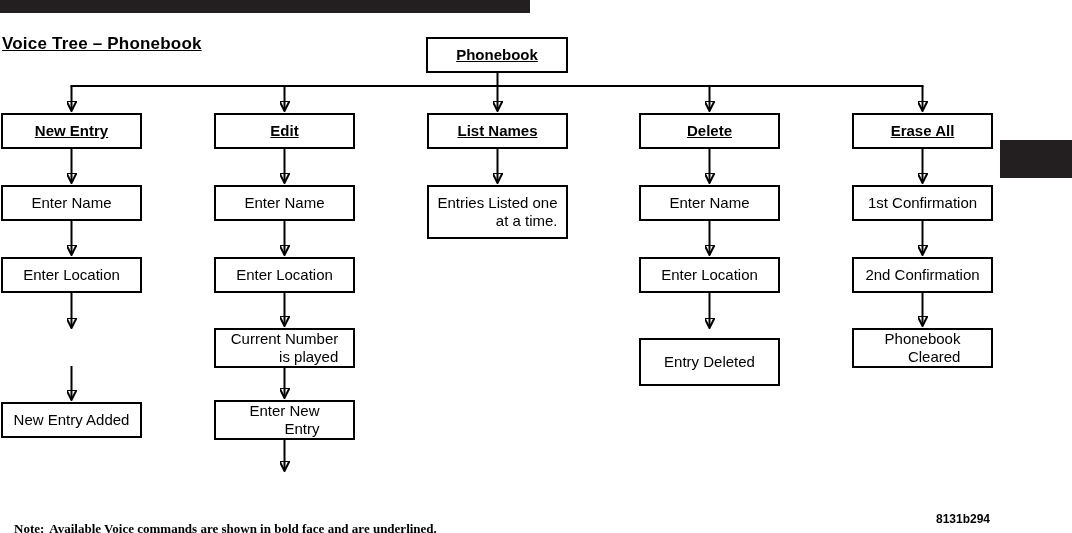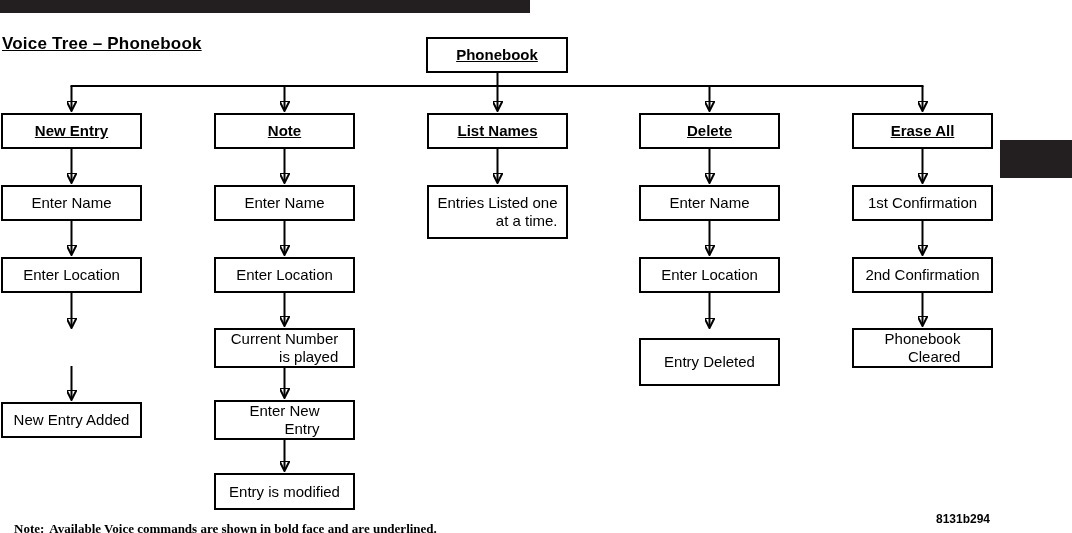--- a/index.html
+++ b/index.html
@@ -114,28 +114,27 @@
     </g>
   </svg>
 
   <div class="box cmd-box" style="left:426px;top:37px;width:142px;height:36px">Phonebook</div>
 
   <div class="box cmd-box" style="left:1px;top:113px;width:141px;height:36px">New Entry</div>
   <div class="box" style="left:1px;top:185px;width:141px;height:36px">Enter Name</div>
   <div class="box" style="left:1px;top:257px;width:141px;height:36px">Enter Location</div>
   <div class="box" style="left:1px;top:402px;width:141px;height:36px">New Entry Added</div>
 
-  <div class="box cmd-box" style="left:214px;top:113px;width:141px;height:36px">Note</div>
+  <div class="box cmd-box" style="left:214px;top:113px;width:141px;height:36px">Edit</div>
   <div class="box" style="left:214px;top:185px;width:141px;height:36px">Enter Name</div>
   <div class="box" style="left:214px;top:257px;width:141px;height:36px">Enter Location</div>
   <div class="box" style="left:214px;top:328px;width:141px;height:40px">Current Number
 is played</div>
   <div class="box" style="left:214px;top:400px;width:141px;height:40px">Enter New
 Entry</div>
-  <div class="box" style="left:214px;top:473px;width:141px;height:37px">Entry is modified</div>
 
   <div class="box cmd-box" style="left:427px;top:113px;width:141px;height:36px">List Names</div>
   <div class="box" style="left:427px;top:185px;width:141px;height:54px">Entries Listed one
 at a time.</div>
 
   <div class="box cmd-box" style="left:639px;top:113px;width:141px;height:36px">Delete</div>
   <div class="box" style="left:639px;top:185px;width:141px;height:36px">Enter Name</div>
   <div class="box" style="left:639px;top:257px;width:141px;height:36px">Enter Location</div>
   <div class="box" style="left:639px;top:338px;width:141px;height:48px">Entry Deleted</div>
 

